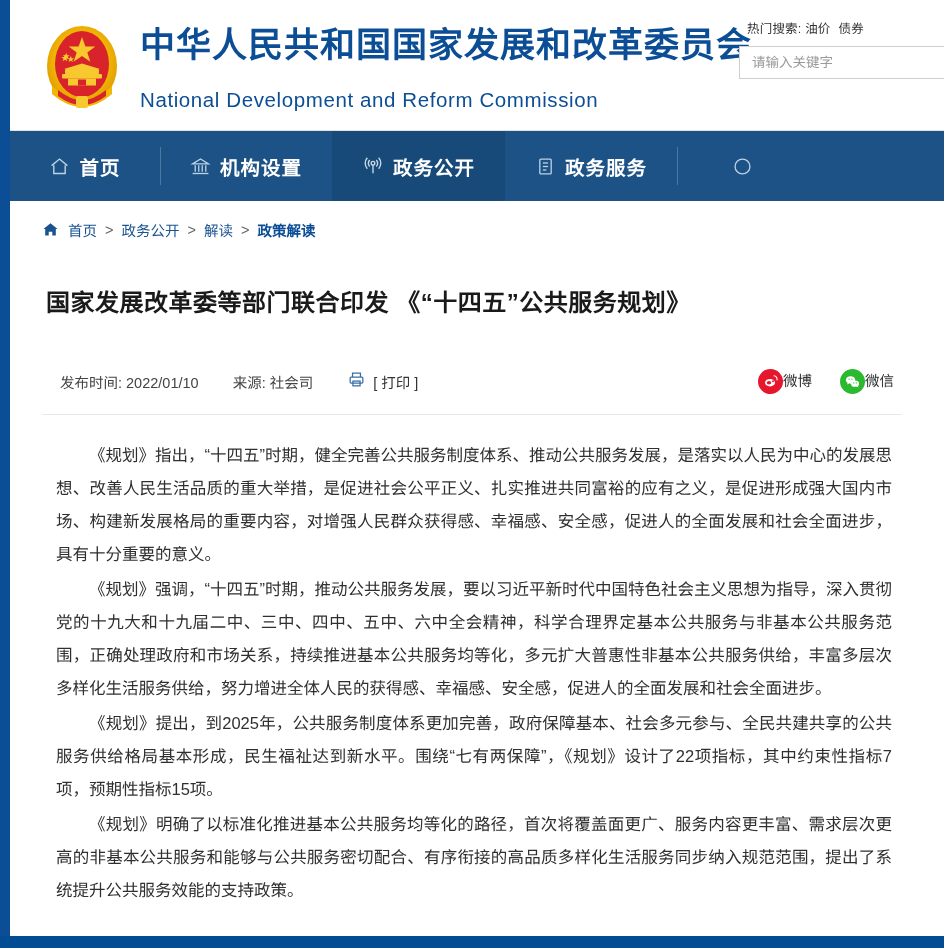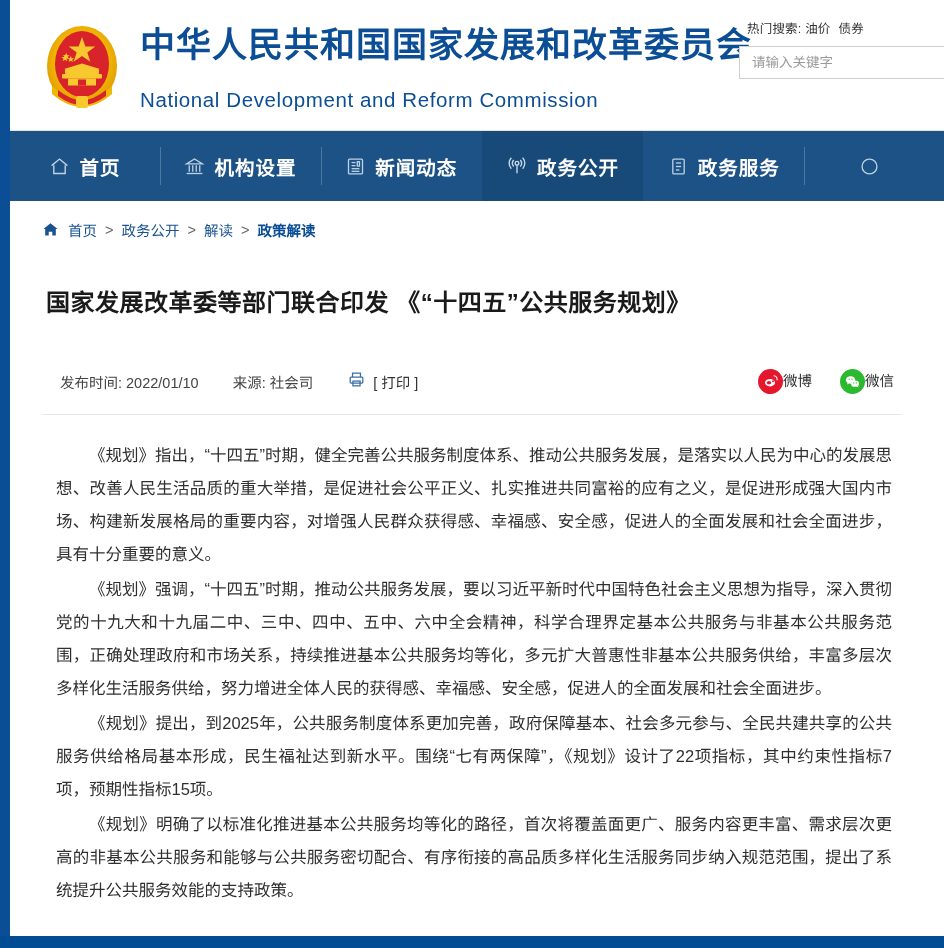--- a/index.html
+++ b/index.html
@@ -193,33 +193,20 @@
             <line x1="6" y1="10.5" x2="6" y2="18"></line>
           <line x1="10" y1="10.5" x2="10" y2="18"></line>
             <line x1="14" y1="10.5" x2="14" y2="18"></line>
           <line x1="18" y1="10.5" x2="18" y2="18"></line>
             <line x1="3" y1="20" x2="21" y2="20"></line>
         </svg>
       </span>
       <span>机构设置</span>
     </div>
 
-    <div class="nav-item">
-      <span class="nav-icon">
-        <svg width="21" height="21" viewBox="0 0 24 24" fill="none" stroke="#cfe0ef" stroke-width="1.5">
-          <rect x="4" y="3.5" width="16" height="17" rx="1.2"></rect>
-          <line x1="7.5" y1="7.5" x2="12" y2="7.5"></line>
-            <line x1="7.5" y1="11" x2="12" y2="11"></line>
-          <line x1="7.5" y1="14.5" x2="16.5" y2="14.5"></line>
-            <line x1="7.5" y1="17.5" x2="16.5" y2="17.5"></line>
-          <rect x="14" y="6.5" width="2.5" height="5"></rect>
-        </svg>
-      </span>
-      <span>新闻动态</span>
-    </div>
 
     <div class="nav-item active">
       <span class="nav-icon">
         <svg width="22" height="22" viewBox="0 0 24 24" fill="none" stroke="#d9e7f3" stroke-width="1.5">
           <circle cx="12" cy="9" r="2"></circle>
           <path d="M8.4 5.4 A5.6 5.6 0 0 0 8.4 12.6"></path>
           <path d="M15.6 5.4 A5.6 5.6 0 0 1 15.6 12.6"></path>
           <path d="M5.8 3 A9 9 0 0 0 5.8 15"></path>
           <path d="M18.2 3 A9 9 0 0 1 18.2 15"></path>
           <line x1="12" y1="11" x2="12" y2="20"></line>

